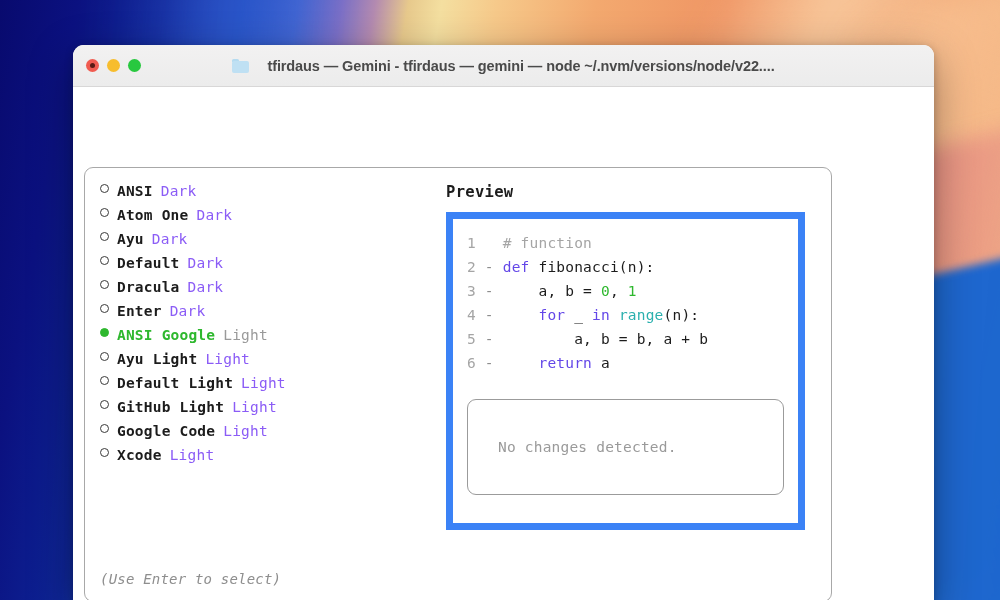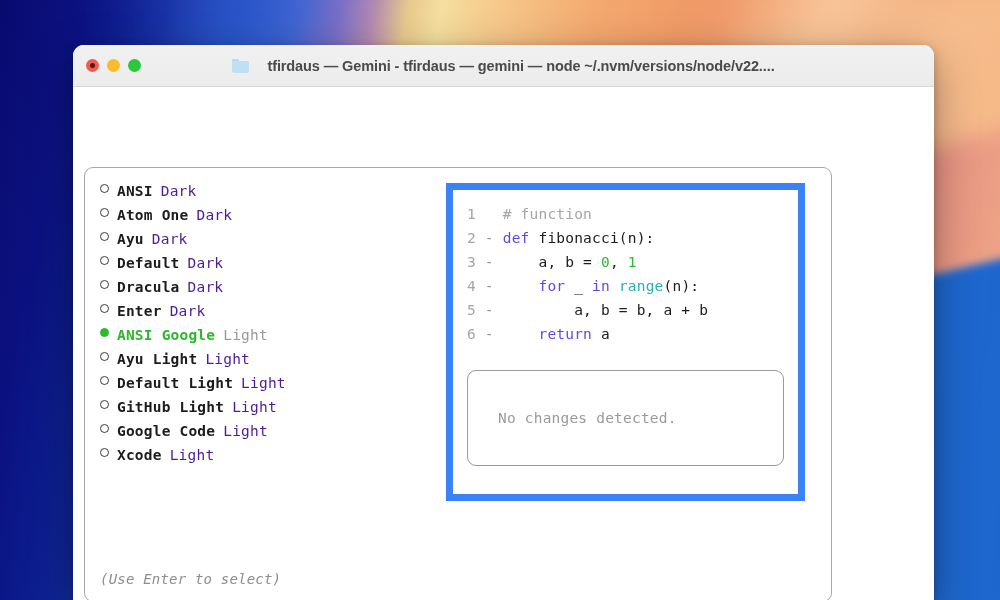--- a/index.html
+++ b/index.html
@@ -204,21 +204,21 @@
   }
   .theme-row.selected .radio {
     background: #2eb82e;
     border-color: #2eb82e;
   }
   .theme-name {
     font-weight: bold;
     color: #1c1c1c;
   }
   .theme-kind {
-    color: #4c1d95;
+    color: #8b5cf6;
     margin-left: 8px;
     font-weight: normal;
   }
   .theme-row.selected .theme-name { color: #2eb82e; }
   .theme-row.selected .theme-kind { color: #9a9a9a; }
 
   #hint {
     position: absolute;
     left: 15px;
     bottom: 14px;
@@ -327,20 +327,21 @@
             <div class="theme-row selected"><span class="radio"></span><span class="theme-name">ANSI Google</span><span class="theme-kind">Light</span></div>
             <div class="theme-row"><span class="radio"></span><span class="theme-name">Ayu Light</span><span class="theme-kind">Light</span></div>
             <div class="theme-row"><span class="radio"></span><span class="theme-name">Default Light</span><span class="theme-kind">Light</span></div>
             <div class="theme-row"><span class="radio"></span><span class="theme-name">GitHub Light</span><span class="theme-kind">Light</span></div>
             <div class="theme-row"><span class="radio"></span><span class="theme-name">Google Code</span><span class="theme-kind">Light</span></div>
             <div class="theme-row"><span class="radio"></span><span class="theme-name">Xcode</span><span class="theme-kind">Light</span></div>
           </div>
       </div>
 
       <div id="preview-col">
+        <div id="preview-header">Preview</div>
         <div id="preview-box">
           <div id="code-lines">
               <div class="code-line"><span class="lnum">1</span><span class="marker">   </span><span class="tok-comment"># function</span></div>
               <div class="code-line"><span class="lnum">2</span><span class="marker"> - </span><span class="tok-kw">def</span><span class="tok-plain"> fibonacci(n):</span></div>
               <div class="code-line"><span class="lnum">3</span><span class="marker"> - </span><span class="tok-plain">    a, b = </span><span class="tok-num">0</span><span class="tok-plain">, </span><span class="tok-num">1</span></div>
               <div class="code-line"><span class="lnum">4</span><span class="marker"> - </span><span class="tok-plain">    </span><span class="tok-kw">for</span><span class="tok-plain"> _ </span><span class="tok-kw">in</span><span class="tok-plain"> </span><span class="tok-fn">range</span><span class="tok-plain">(n):</span></div>
               <div class="code-line"><span class="lnum">5</span><span class="marker"> - </span><span class="tok-plain">        a, b = b, a + b</span></div>
               <div class="code-line"><span class="lnum">6</span><span class="marker"> - </span><span class="tok-plain">    </span><span class="tok-kw">return</span><span class="tok-plain"> a</span></div>
             </div>
           <div id="nochanges-box">

